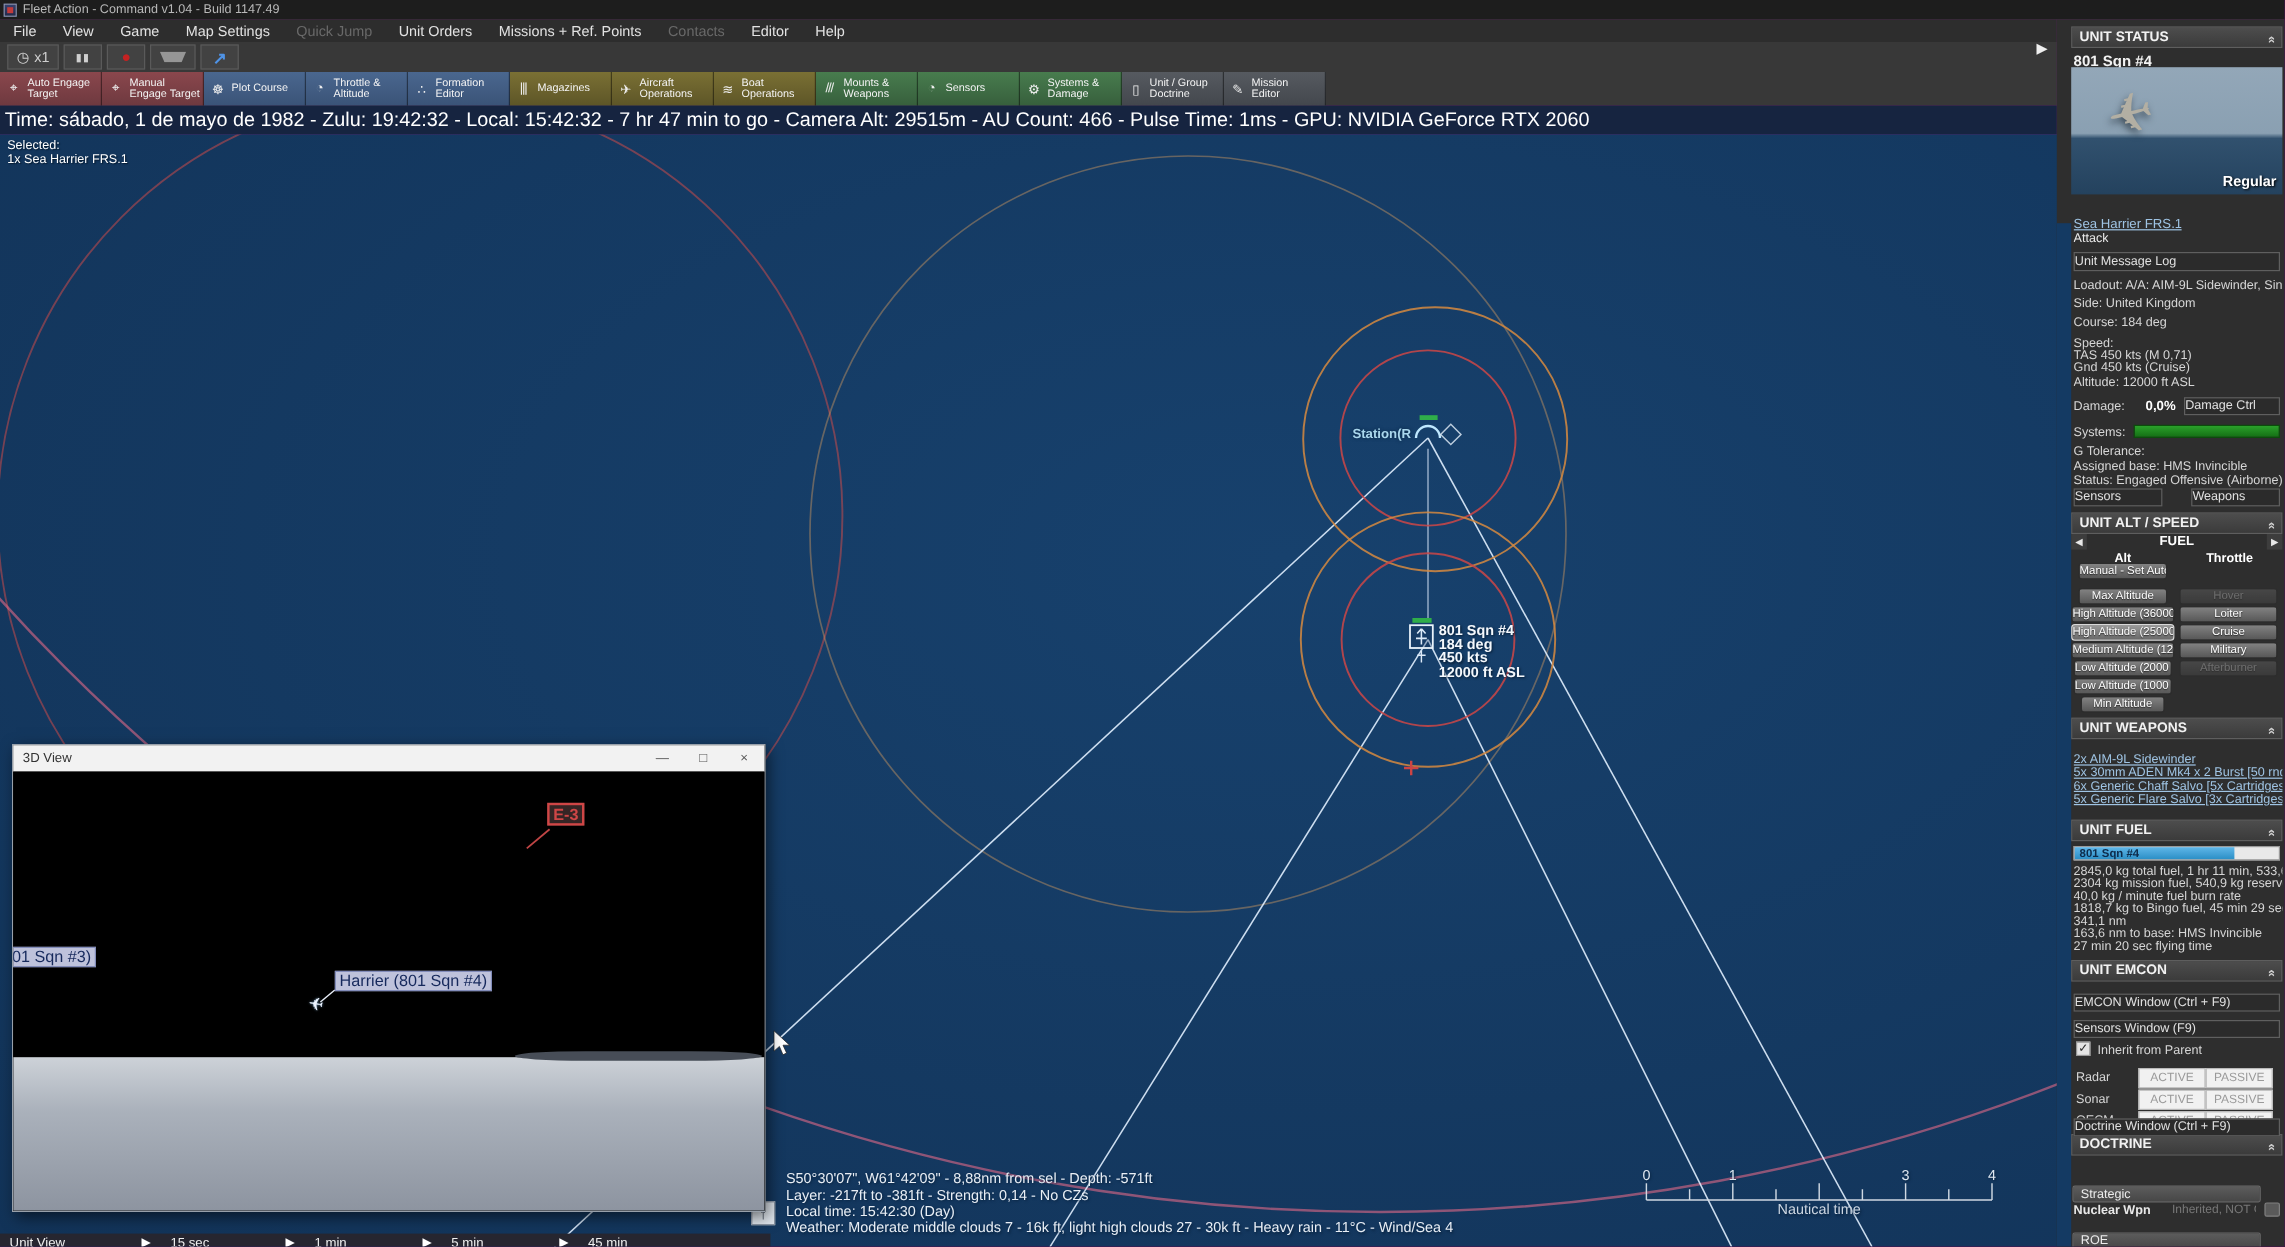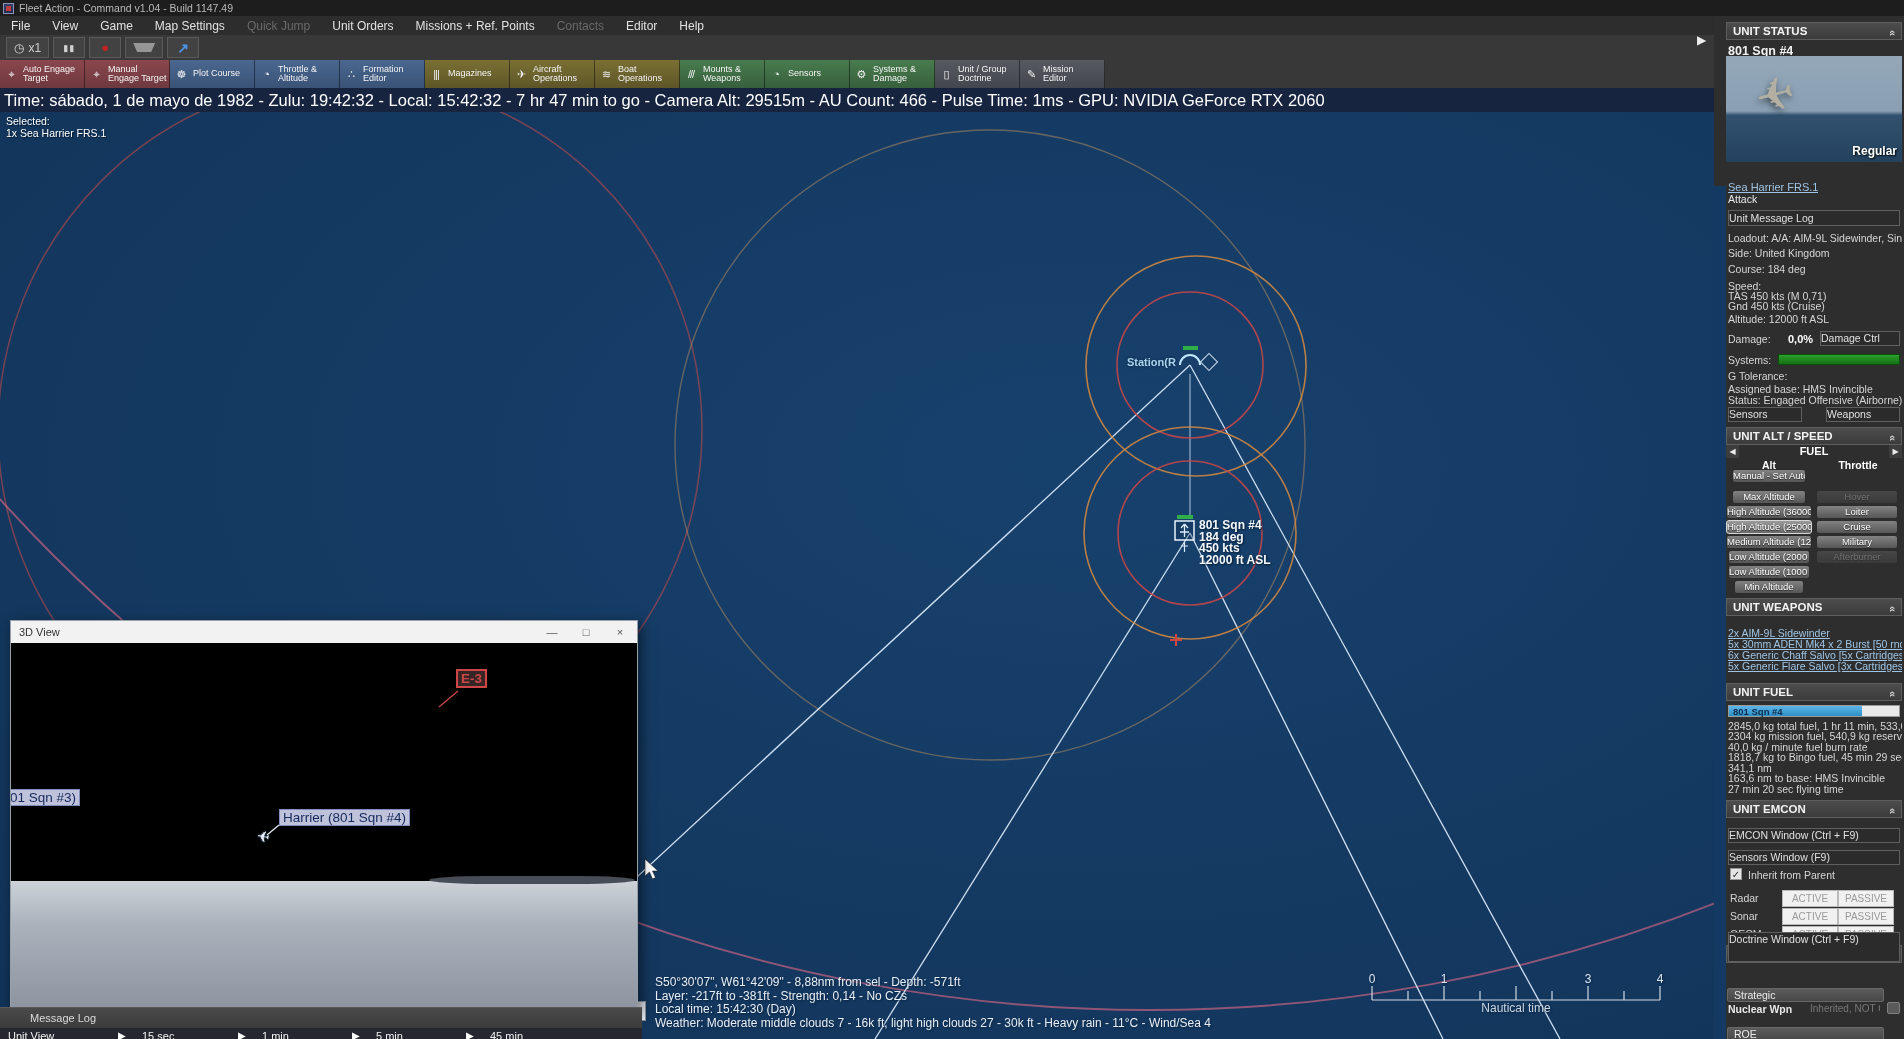--- a/index.html
+++ b/index.html
@@ -300,23 +300,20 @@
         <line x1="447" y1="48" x2="428" y2="64" stroke="#c04545" stroke-width="1.5"></line>
         <line x1="268" y1="182" x2="256" y2="192" stroke="#e8eef8" stroke-width="1.2"></line>
       </svg>
       <span class="e3">E-3</span>
       <span class="lbl3d" style="left:-62px;top:146px">Harrier (801 Sqn #3)</span>
       <span class="lbl3d" style="left:268px;top:166px">Harrier (801 Sqn #4)</span>
       <span class="plane3d">✈</span>
     </div>
   </div>
 
-  <div class="mlbar">
-      <span>Message Log</span>
-    </div>
   <div class="mstrip">
     <span style="left:8px">Unit View</span>
     <span class="tri" style="left:118px">▶</span>
     <span style="left:142px">15 sec</span>
     <span class="tri" style="left:238px">▶</span>
     <span style="left:262px">1 min</span>
     <span class="tri" style="left:352px">▶</span>
     <span style="left:376px">5 min</span>
     <span class="tri" style="left:466px">▶</span>
     <span style="left:490px">45 min</span>
@@ -400,21 +397,21 @@
     <div class="ecell" style="left:68px;top:874px">ACTIVE</div>
     <div class="ecell" style="left:124px;top:874px">PASSIVE</div>
     <div class="stext" style="left:16px;top:894px">Sonar</div>
     <div class="ecell" style="left:68px;top:892px">ACTIVE</div>
     <div class="ecell" style="left:124px;top:892px">PASSIVE</div>
     <div class="stext" style="left:16px;top:912px">OECM</div>
     <div class="ecell" style="left:68px;top:910px">ACTIVE</div>
     <div class="ecell" style="left:124px;top:910px">PASSIVE</div>
 
     <div class="shead" style="top:929px"><span>DOCTRINE</span><span class="chev">«</span></div>
-    <div class="sbtn" style="left:14px;top:916px;width:172px;height:30px">Doctrine Window (Ctrl + F9)</div>
+    <div class="sbtn" style="left:14px;top:916px;width:172px;height:15px">Doctrine Window (Ctrl + F9)</div>
     <div class="subbar" style="top:972px">Strategic</div>
     <div class="stext" style="top:987px;font-weight:bold;color:#e8e8e8">Nuclear Wpn</div>
     <div class="nval">Inherited, NOT G</div>
     <div class="ntog"></div>
     <div class="subbar" style="top:1011px">ROE</div>
   </div>
 
 </div>
 
 </body></html>

